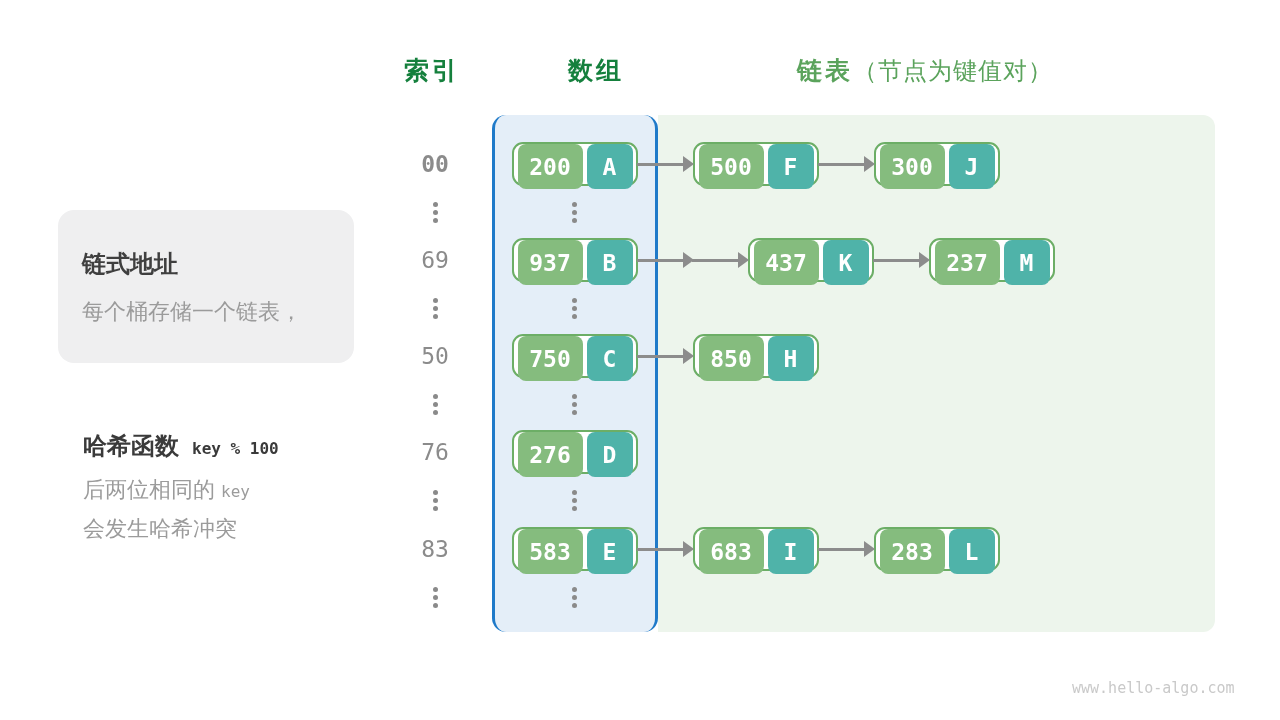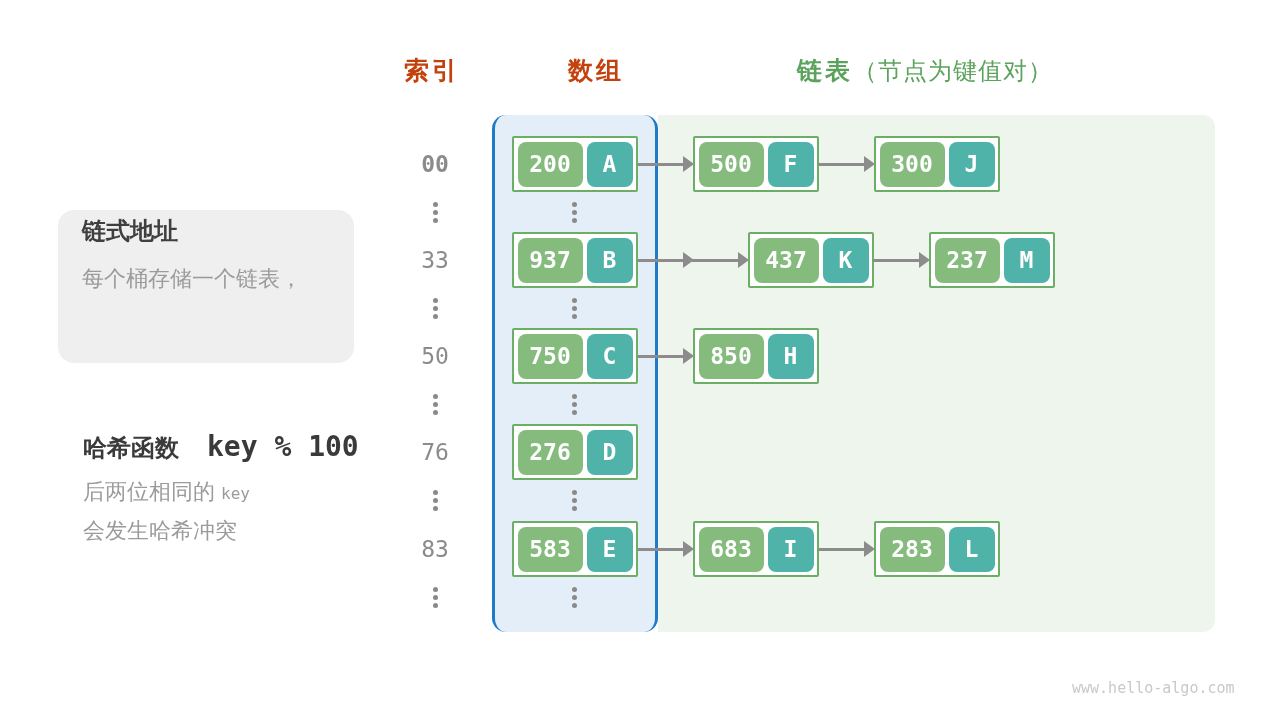--- a/index.html
+++ b/index.html
@@ -7,61 +7,61 @@
     width:1280px;height:720px;overflow:hidden;background:#ffffff;
     font-family:"Liberation Sans",sans-serif;
     --key-fill:#85bc7e; --value-fill:#4fb3a9; --node-border:#6cae66;
     --array-bg:#e4eef8; --array-border:#1f7ac9; --list-bg:#edf5ec;
     --accent-green:#5ba35c; --muted-gray:#8b8b8b;
   }
   .canvas{position:relative;width:1280px;height:720px;background:#ffffff;}
 
   
   .hdr{position:absolute;top:54px;font-size:25px;font-weight:bold;
-       color:#c2410c;letter-spacing:3px;white-space:nowrap;}
+       color:#15803d;letter-spacing:3px;white-space:nowrap;}
   .hdr-index{left:404px}
   .hdr-array{left:568px}
   .hdr-list{left:797px;color:var(--accent-green);}
   .hdr-list .note{font-weight:500;letter-spacing:1px;font-size:24px;margin-top:10px;}
 
   
   .infobox{position:absolute;left:58px;top:210px;width:296px;height:153px;
            background:#efeff0;border-radius:16px;box-sizing:border-box;
-           padding:5px 24px;}
+           padding:38px 24px;}
   .infobox .title{font-size:24px;font-weight:bold;color:#3f3f3f;margin-bottom:13px;}
   .infobox .body{font-size:22px;color:#9b9b9b;line-height:37px;}
 
   
   .hashnote{position:absolute;left:83px;top:430px;}
   .hash-line1{font-size:24px;font-weight:bold;color:#3a3a3a;white-space:nowrap;}
   .hash-line1 .code{font-family:"DejaVu Sans Mono","Liberation Mono",monospace;
-                    font-size:28px;margin-left:28px;}
+                    font-size:16px;margin-left:13px;}
   .hash-sub{font-size:22px;color:#9b9b9b;line-height:37px;margin-top:9px;}
   .hash-sub .code{font-family:"DejaVu Sans Mono","Liberation Mono",monospace;
                   font-size:16px;margin-left:6px;}
 
   
   .region-array{position:absolute;left:492px;top:115px;width:166px;height:517px;
       background:var(--array-bg);box-sizing:border-box;
       border-left:3px solid var(--array-border);
       border-right:3px solid var(--array-border);
       border-top:none;border-bottom:none;border-radius:14px;}
   .region-list{position:absolute;left:658px;top:115px;width:557px;height:517px;
       background:var(--list-bg);border-radius:0 12px 12px 0;}
 
   
   .bucket-row{position:absolute;left:512px;height:56px;display:flex;align-items:center;}
   .idx{position:absolute;left:400px;width:70px;height:56px;display:flex;
        align-items:center;justify-content:center;
        font-family:"DejaVu Sans Mono","Liberation Mono",monospace;
        font-size:23px;color:var(--muted-gray);}
 
-  .node{width:126px;height:56px;background:#ffffff;flex:none;box-sizing:border-box;
-        border:2.5px solid var(--node-border);border-radius:2px;
-        display:flex;align-items:center;justify-content:center;gap:4px;}
+  .node{width:126px;height:44px;background:#ffffff;flex:none;box-sizing:border-box;
+        border:2.5px solid var(--node-border);border-radius:11px;
+        display:flex;justify-content:center;gap:4px;}
   .cell{height:45px;border-radius:8px;display:flex;align-items:center;justify-content:center;
         color:#ffffff;font-family:"DejaVu Sans Mono","Liberation Mono",monospace;
         font-size:23px;font-weight:bold;}
   .cell.key{width:65px;background:var(--key-fill);}
   .cell.val{width:46px;background:var(--value-fill);}
 
   .arrow{width:55px;height:56px;position:relative;flex:none;}
   .arrow .shaft{position:absolute;left:-1px;right:8px;top:26.5px;height:3px;background:#8c8c8c;}
   .arrow .head{position:absolute;right:-1px;top:20px;width:0;height:0;
        border-left:11px solid #8c8c8c;border-top:8px solid transparent;
@@ -124,21 +124,21 @@
         </div>
         <div class="arrow">
           <div class="shaft"></div>
           <div class="head"></div>
         </div>
         <div class="node">
           <span class="cell key">300</span>
           <span class="cell val">J</span>
         </div>
       </div>
-      <div class="idx" style="top: 232px;">33</div>
+      <div class="idx" style="top: 232px;">69</div>
       <div class="bucket-row" style="top: 232px;">
         <div class="node">
           <span class="cell key">937</span>
           <span class="cell val">B</span>
         </div>
         <div class="arrow">
           <div class="shaft"></div>
           <div class="head"></div>
         </div>
         <div class="arrow">

